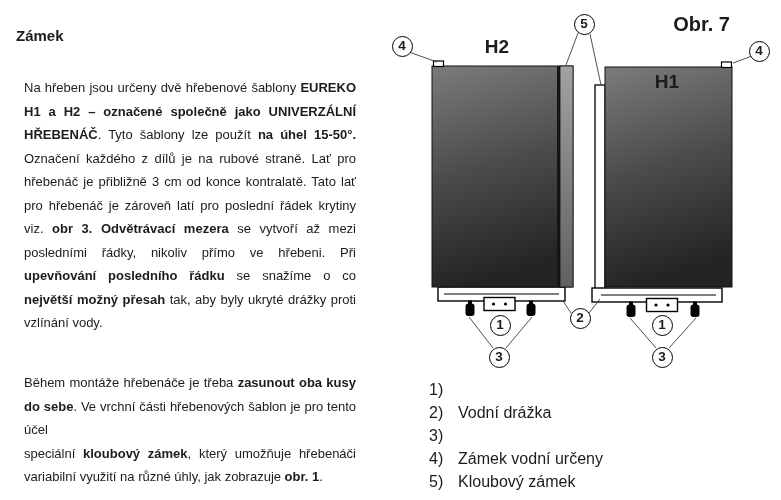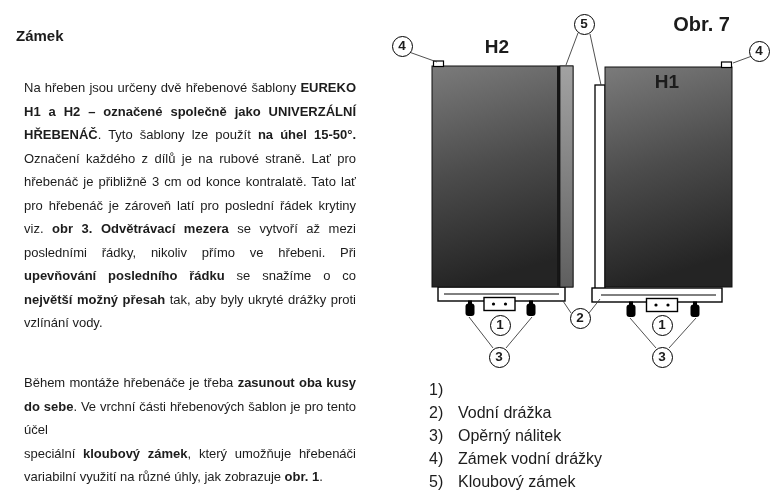--- a/index.html
+++ b/index.html
@@ -118,25 +118,24 @@
   <div class="legend">
     <div class="legend-row">
       <span class="legend-num">1)</span>
     </div>
     <div class="legend-row">
       <span class="legend-num">2)</span>
       <span class="legend-label">Vodní drážka</span>
     </div>
     <div class="legend-row">
       <span class="legend-num">3)</span>
-      <span class="legend-label">Opěrný nálitek</span>
     </div>
     <div class="legend-row">
       <span class="legend-num">4)</span>
-      <span class="legend-label">Zámek vodní drážky</span>
+      <span class="legend-label">Zámek vodní určeny</span>
     </div>
     <div class="legend-row">
       <span class="legend-num">5)</span>
       <span class="legend-label">Kloubový zámek</span>
     </div>
   </div>
 
 </div>
 
 </body></html>

